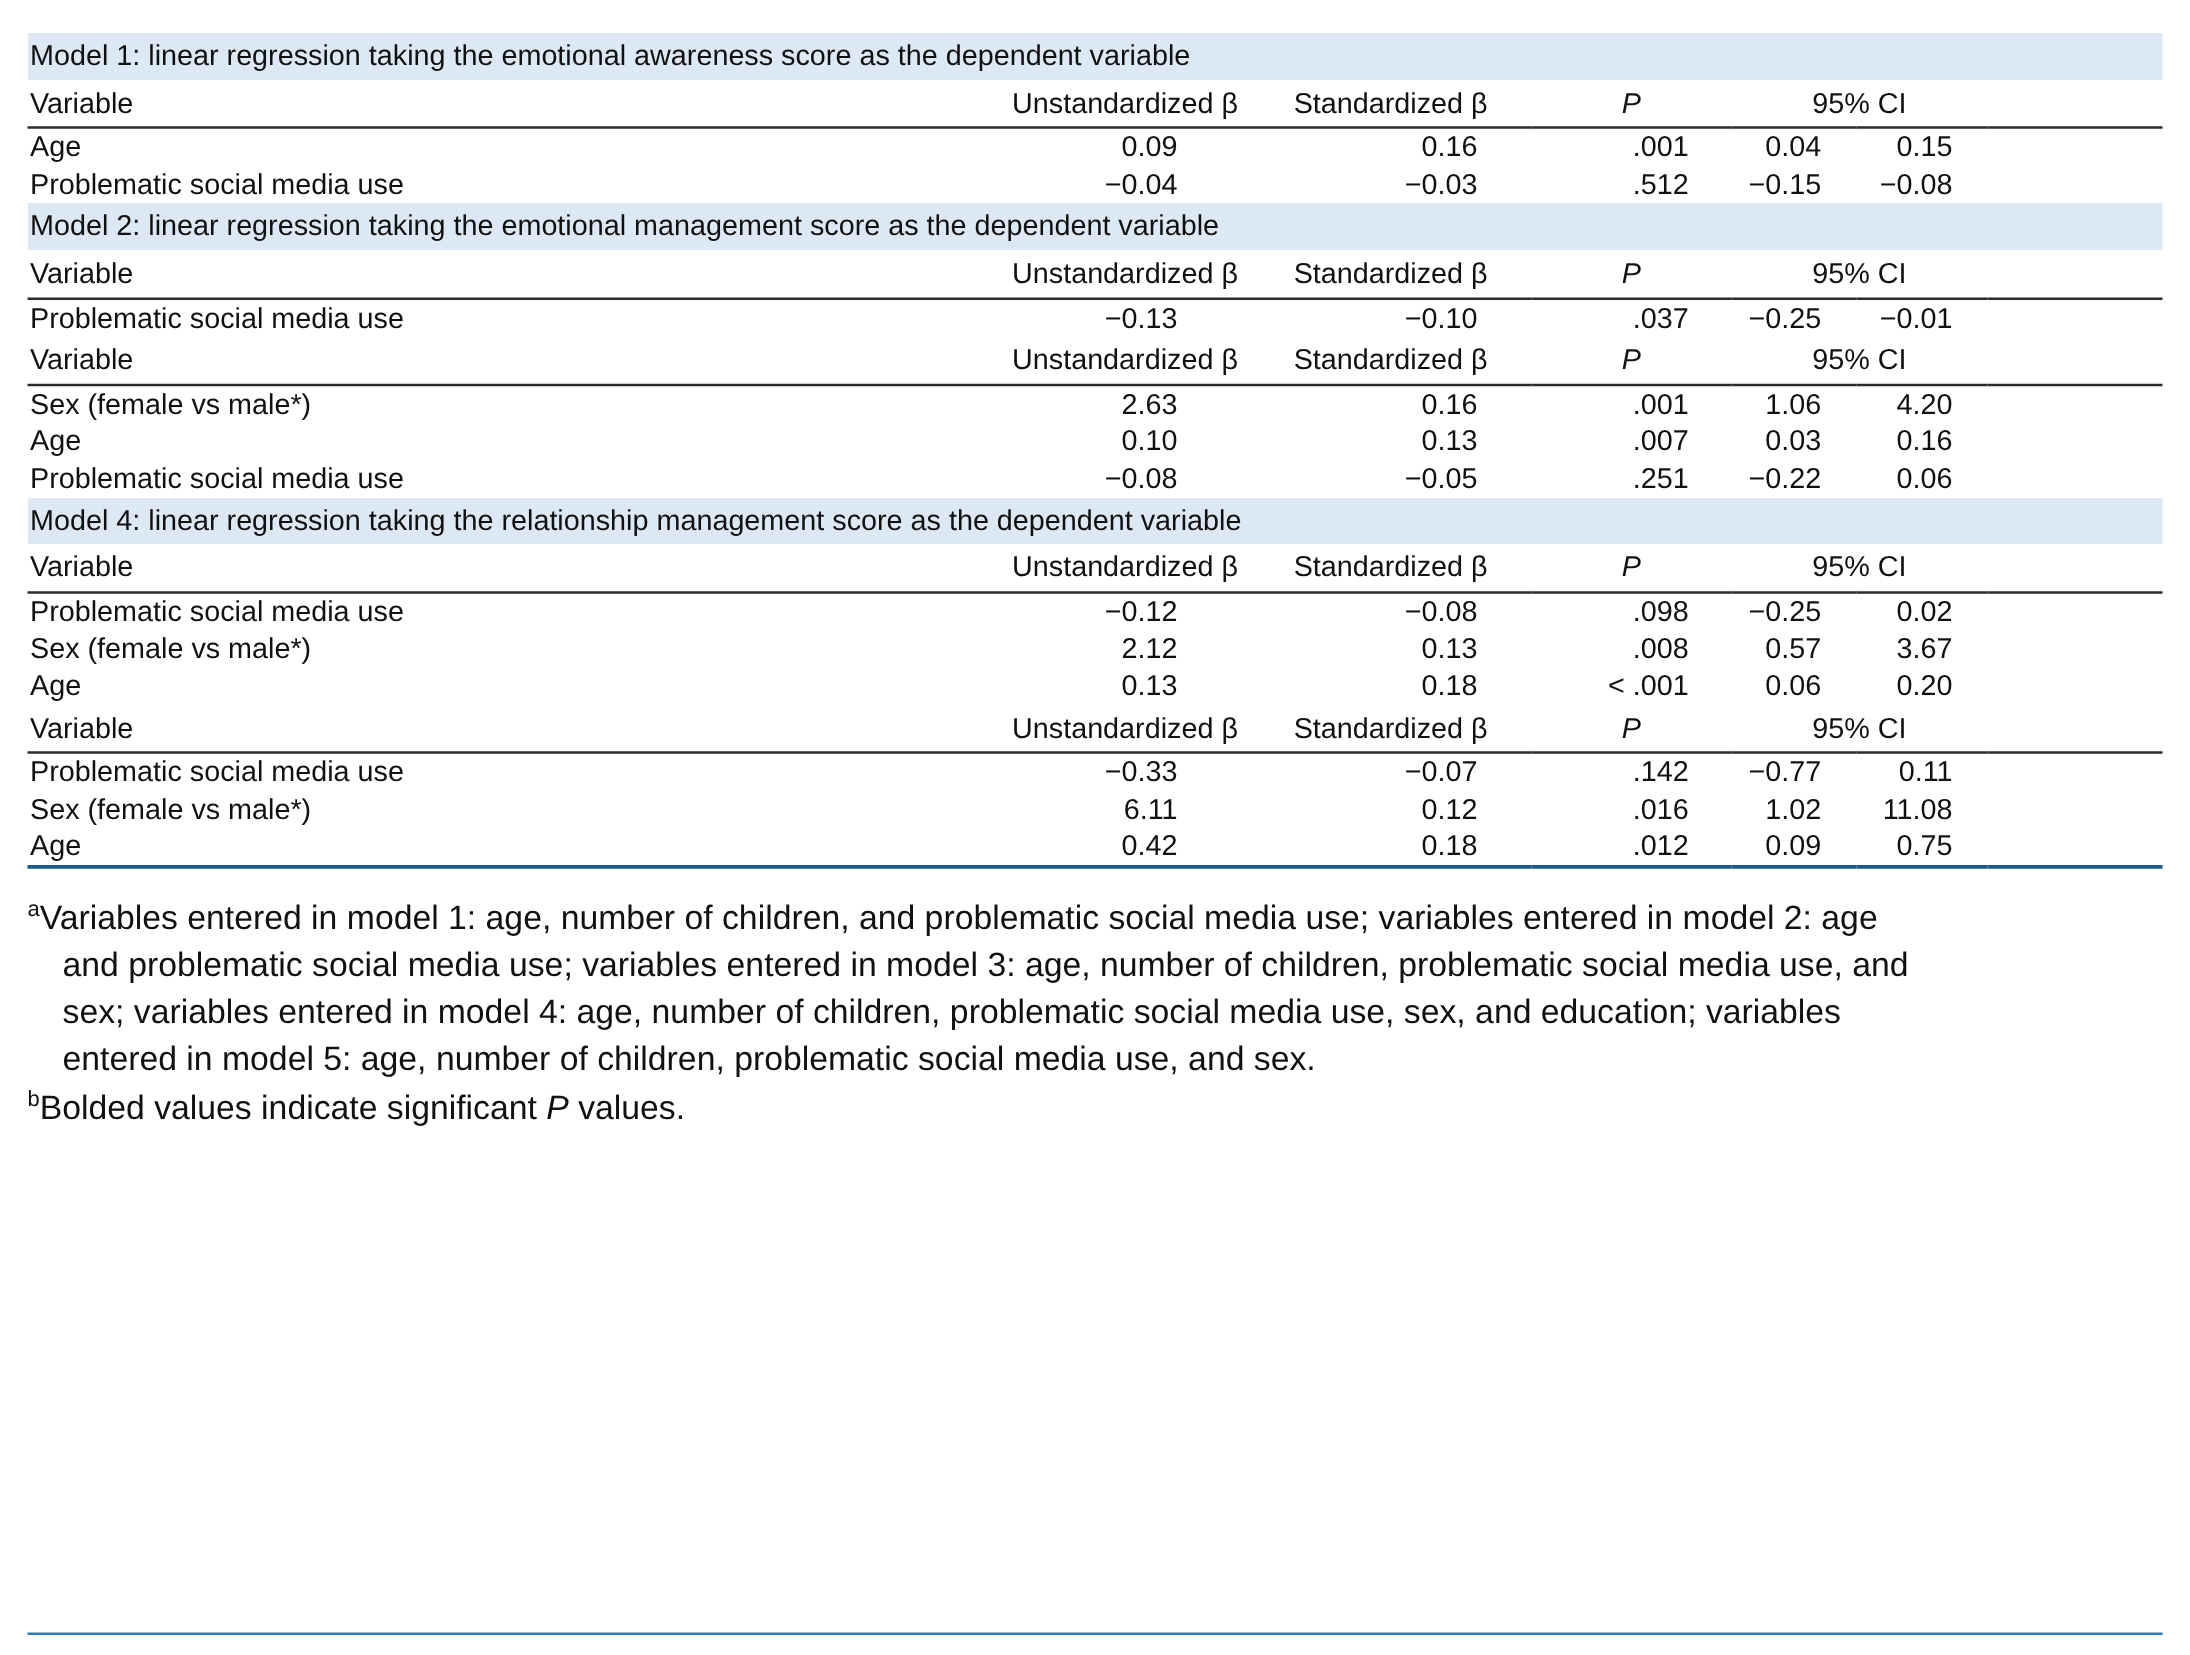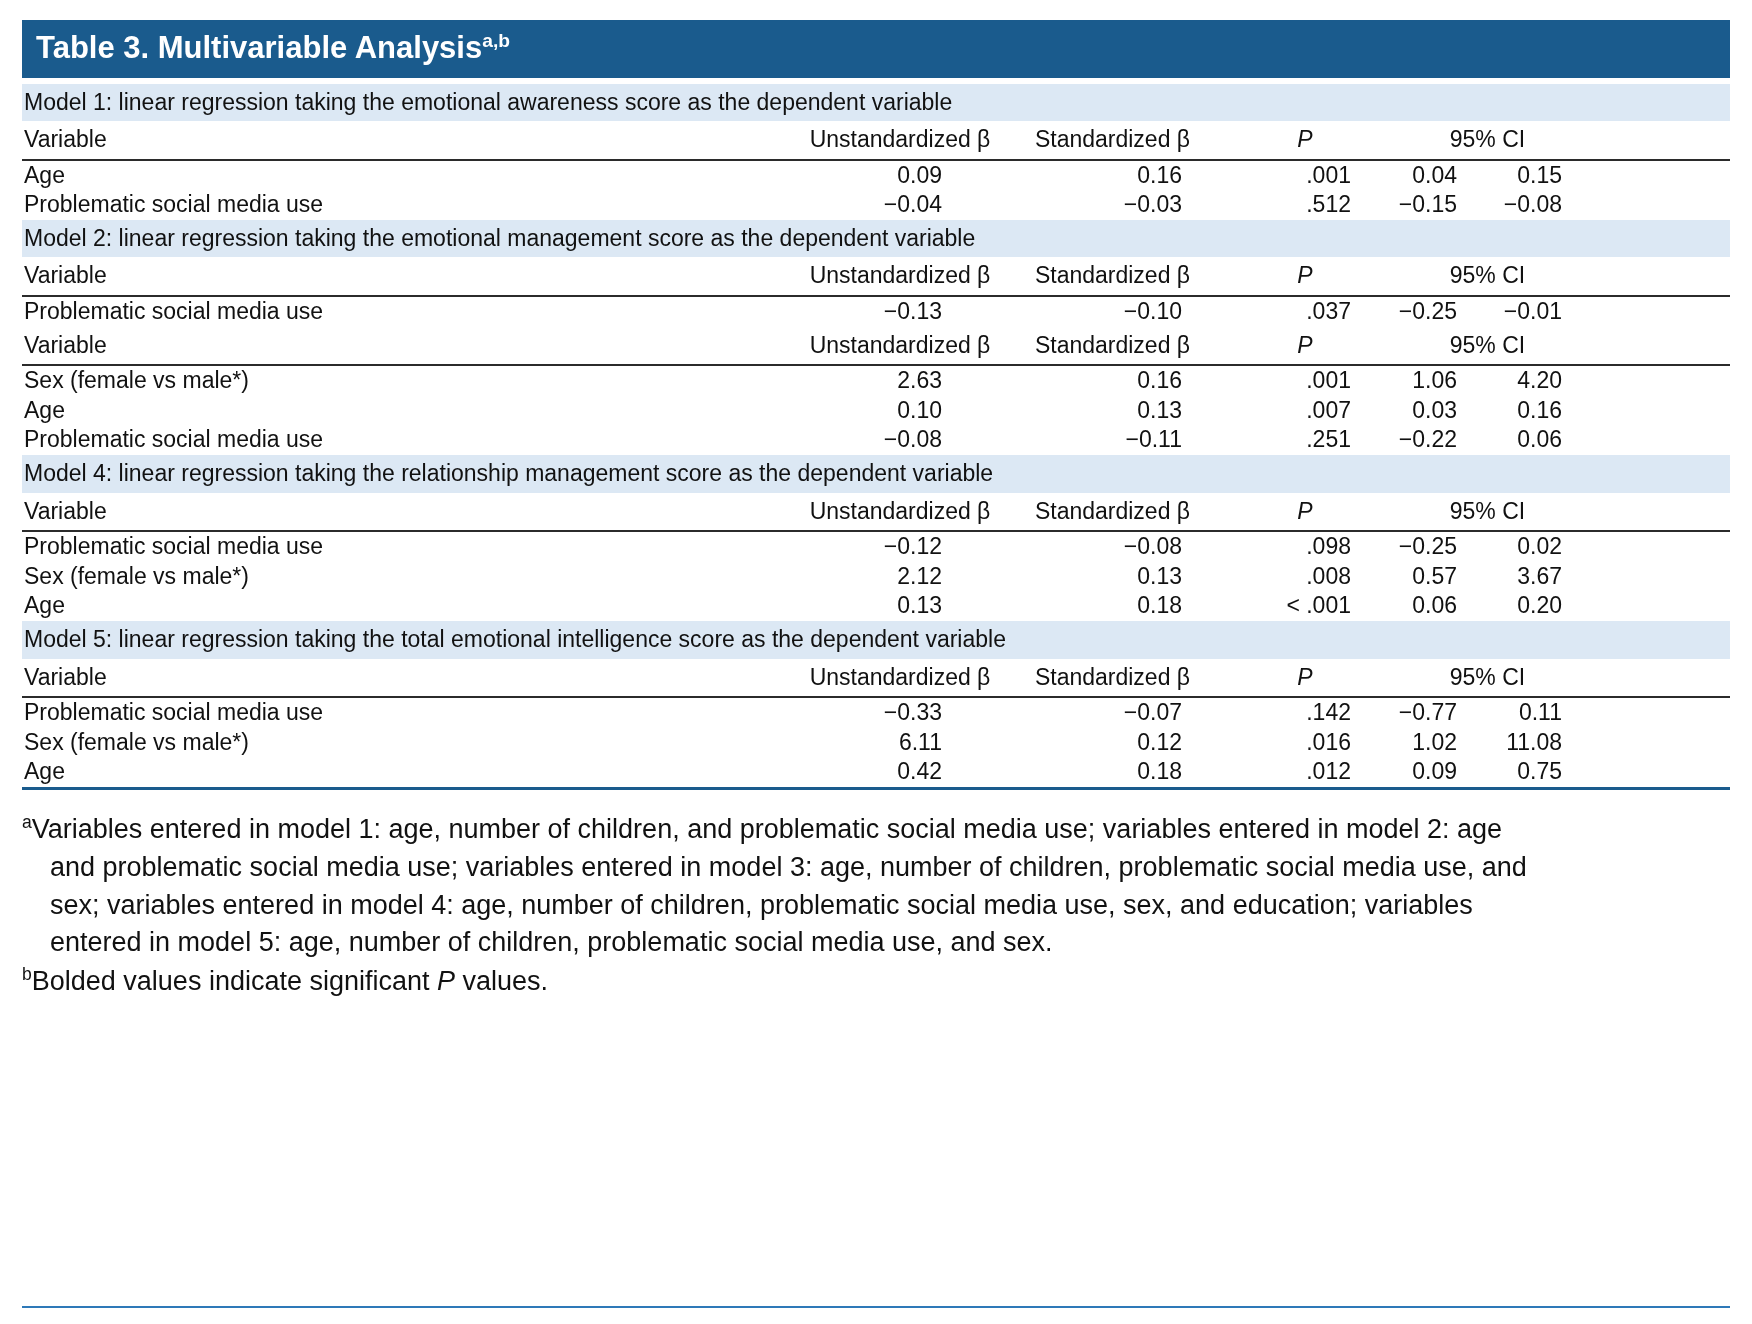--- a/index.html
+++ b/index.html
@@ -94,23 +94,20 @@
     right:22px;
     bottom:16px;
     border-top:2px solid var(--c-bottom);
   }
 </style>
 </head>
 <body>
 
 <div class="page">
 
-  <header class="title-bar">
-    <span>Table 3. Multivariable Analysis</span><sup>a,b</sup>
-  </header>
 
   <table class="analysis-table">
     <colgroup>
       <col class="col-var">
       <col class="col-unstd">
       <col class="col-std">
       <col class="col-p">
       <col class="col-cilo">
       <col class="col-cihi">
       <col class="col-spacer">
@@ -187,21 +184,21 @@
           <td class="num c-unstd">0.10</td>
           <td class="num c-std">0.13</td>
           <td class="num c-p bold">.007</td>
           <td class="num c-cilo">0.03</td>
           <td class="num c-cihi">0.16</td>
           <td class="c-spacer"></td>
         </tr>
         <tr class="data-row">
           <td class="c-var">Problematic social media use</td>
           <td class="num c-unstd">−0.08</td>
-          <td class="num c-std">−0.11</td>
+          <td class="num c-std">−0.05</td>
           <td class="num c-p">.251</td>
           <td class="num c-cilo">−0.22</td>
           <td class="num c-cihi">0.06</td>
           <td class="c-spacer"></td>
         </tr>
         <tr class="section-row">
           <td class="section-cell" colspan="7">Model 4: linear regression taking the relationship management score as the dependent variable</td>
         </tr>
         <tr class="colhead-row">
           <th class="c-var">Variable</th>
@@ -231,23 +228,20 @@
         </tr>
         <tr class="data-row">
           <td class="c-var">Age</td>
           <td class="num c-unstd">0.13</td>
           <td class="num c-std">0.18</td>
           <td class="num c-p bold">&lt; .001</td>
           <td class="num c-cilo">0.06</td>
           <td class="num c-cihi">0.20</td>
           <td class="c-spacer"></td>
         </tr>
-        <tr class="section-row">
-          <td class="section-cell" colspan="7">Model 5: linear regression taking the total emotional intelligence score as the dependent variable</td>
-        </tr>
         <tr class="colhead-row">
           <th class="c-var">Variable</th>
           <th class="c-num-h">Unstandardized β</th>
           <th class="c-num-h">Standardized β</th>
           <th class="c-num-h p-head">P</th>
           <th class="c-num-h" colspan="2">95% CI</th>
           <th class="c-spacer"></th>
         </tr>
         <tr class="data-row">
           <td class="c-var">Problematic social media use</td>

